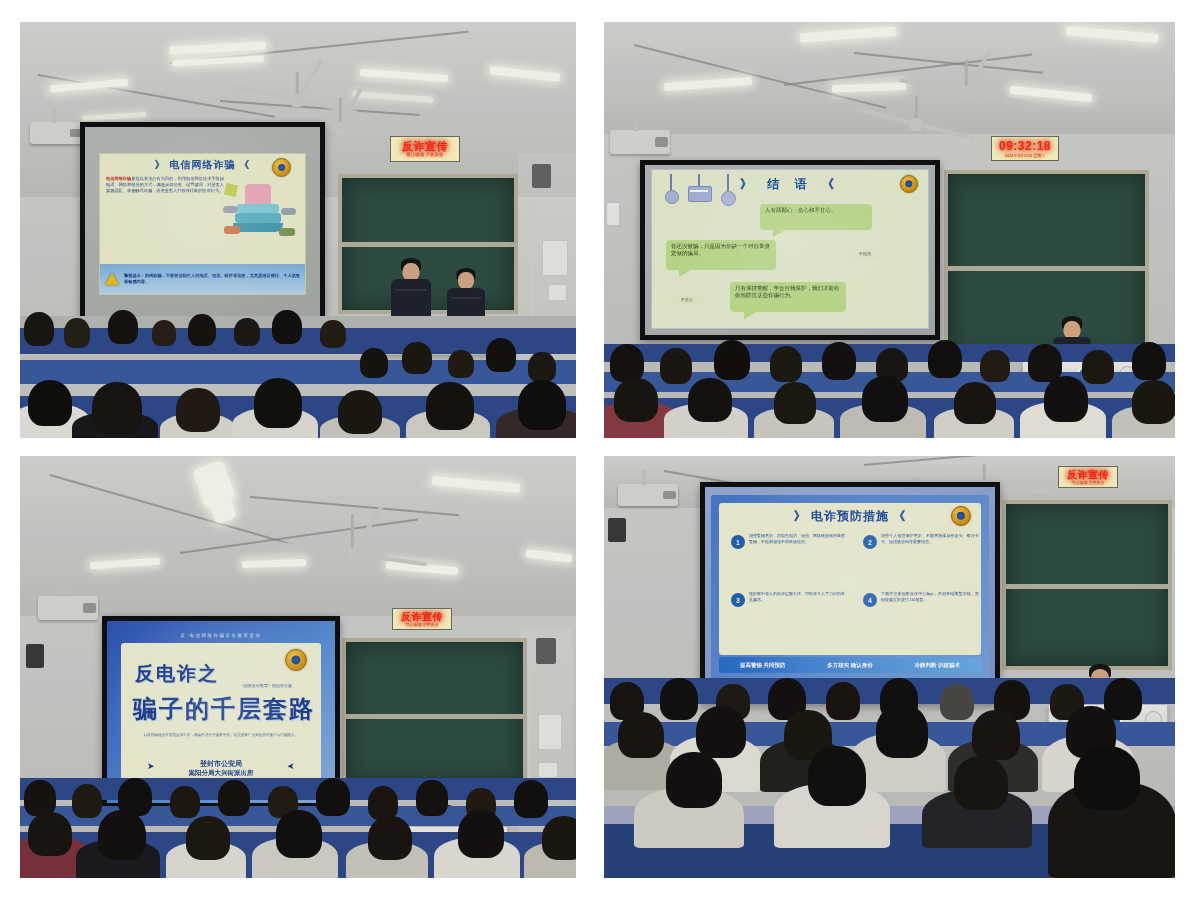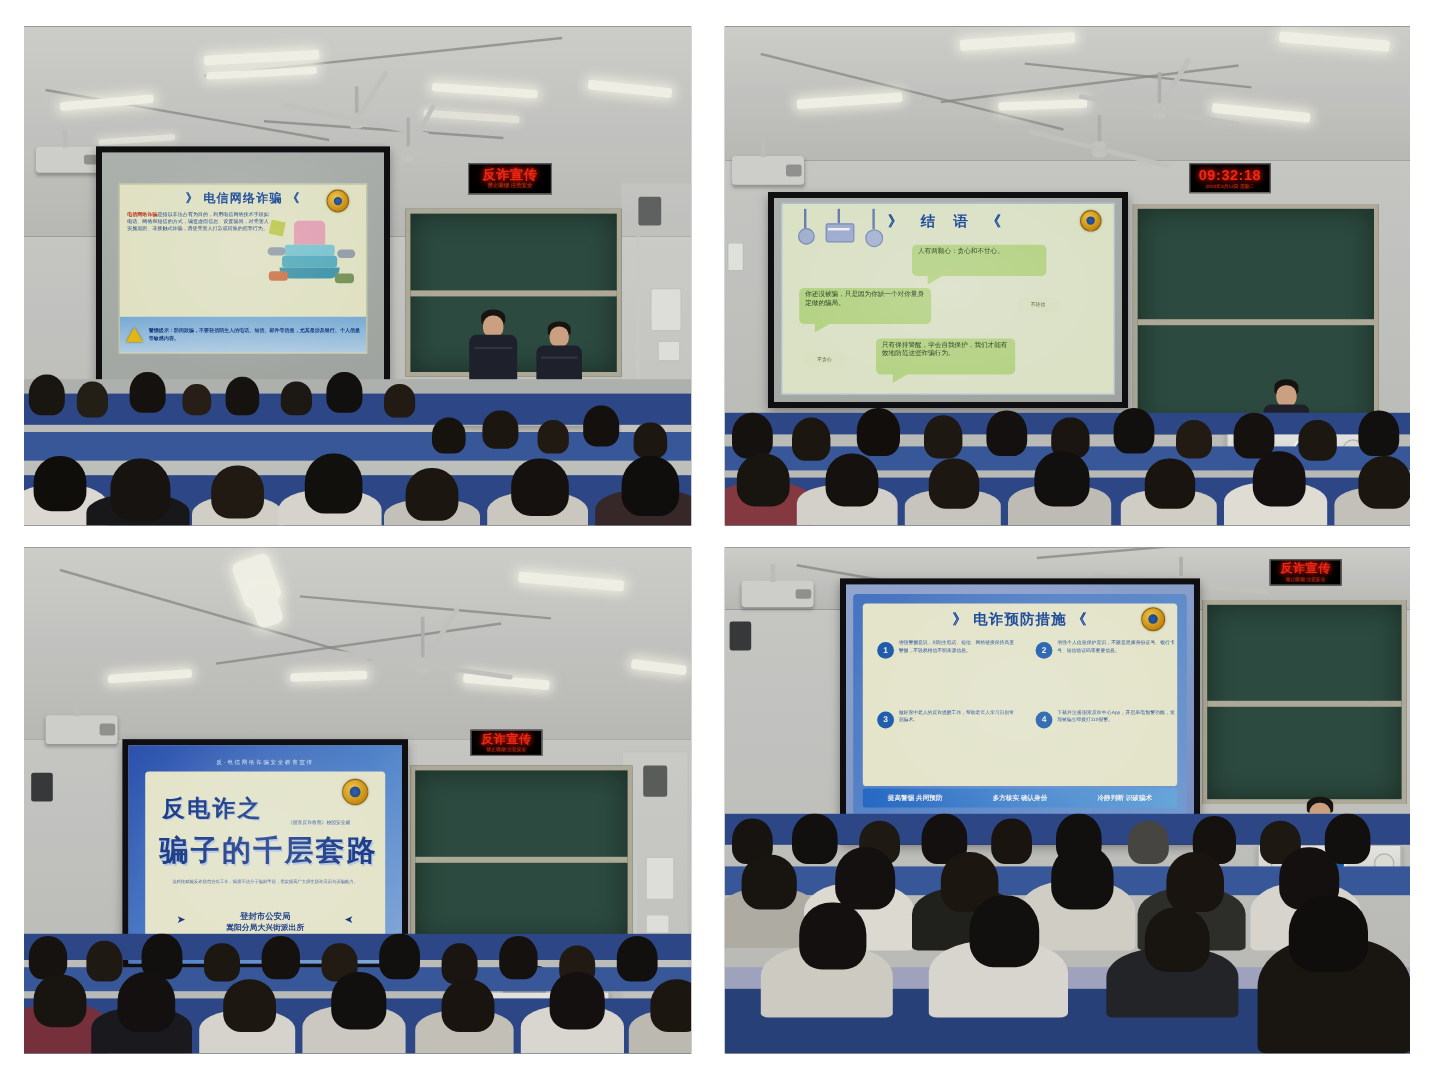--- a/index.html
+++ b/index.html
@@ -86,21 +86,21 @@
     background:#2f4f43;
     border:4px solid #b9b3a0;
     box-sizing:border-box;
     box-shadow:inset 0 0 22px rgba(0,0,0,.42);
   }
   .blackboard .split{
     position:absolute;left:0;right:0;height:5px;background:#b9b3a0;
   }
   
   .ledsign{
-    position:absolute;background:#000000;border:1px solid #6d6d6d;
+    position:absolute;background:#fef9c3;border:1px solid #6d6d6d;
     display:flex;flex-direction:column;justify-content:center;align-items:center;
     overflow:hidden;box-sizing:border-box;
   }
   .ledsign .ledtop{
     color:#ff2a14;font-weight:bold;letter-spacing:.5px;
     text-shadow:0 0 4px #ff2a14,0 0 8px #c01000;
     white-space:nowrap;
   }
   .ledsign .ledbot{
     color:#e03a18;white-space:nowrap;

